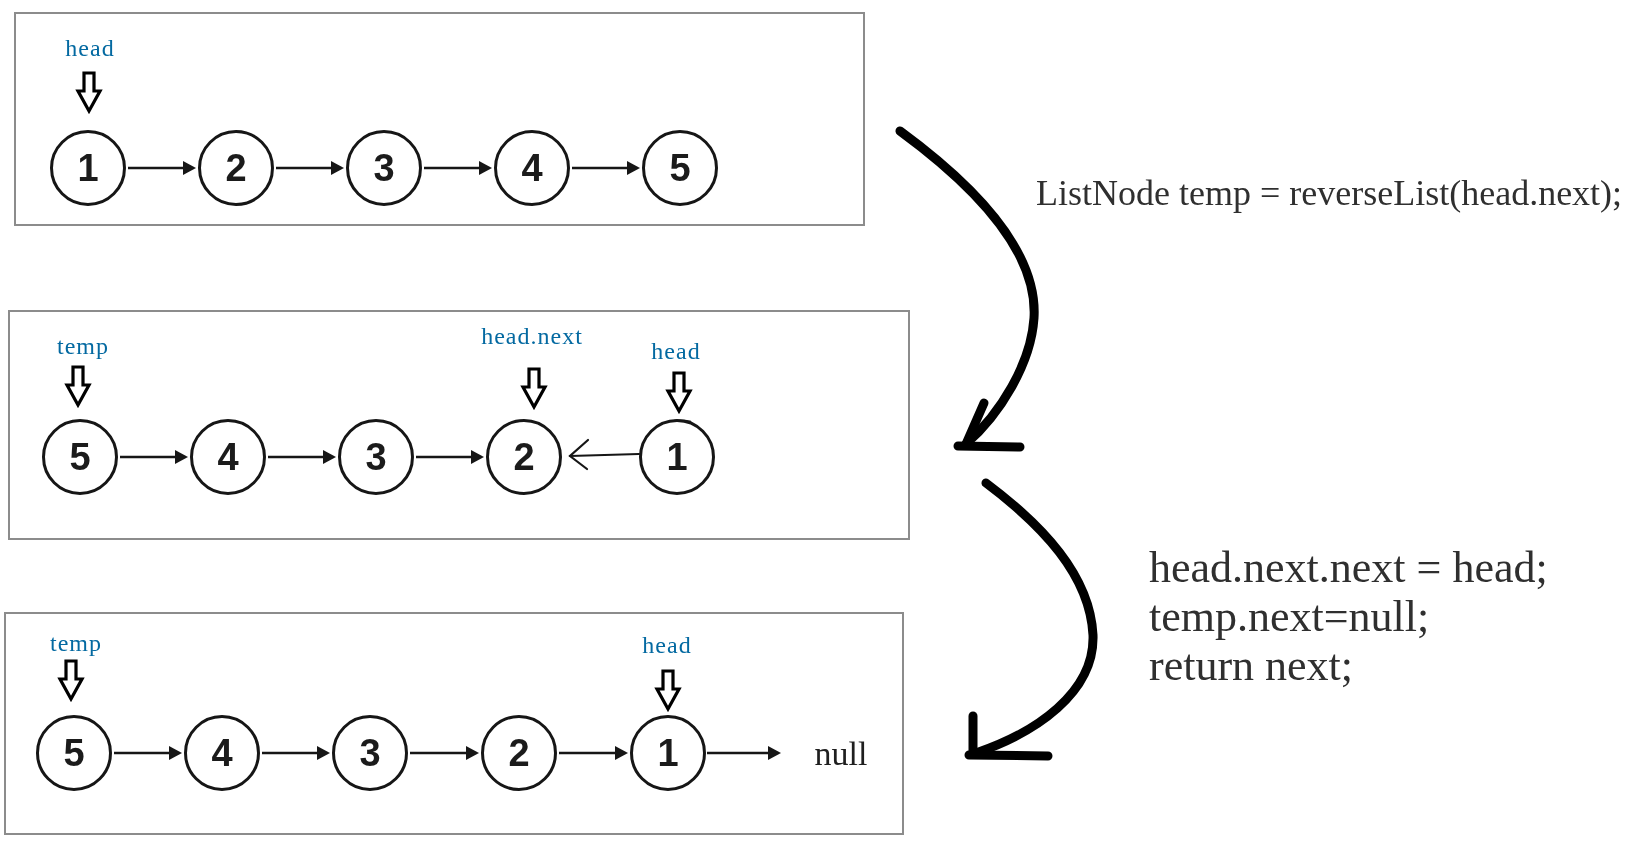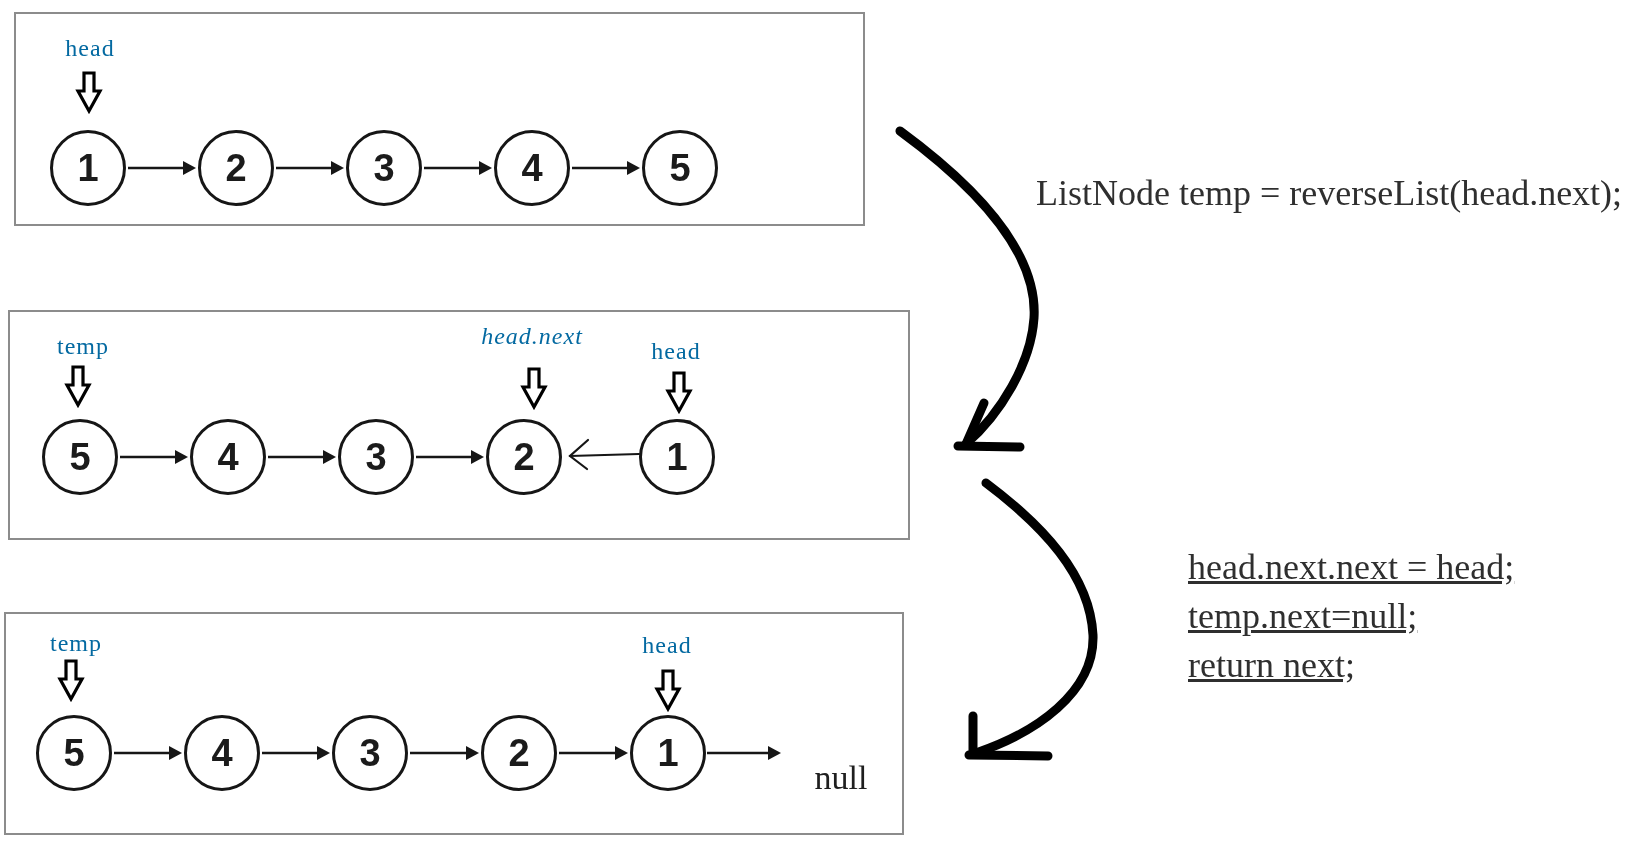--- a/index.html
+++ b/index.html
@@ -19,22 +19,22 @@
   }
   .ptr-label{
     position:absolute;transform:translateX(-50%);white-space:nowrap;
     font-size:24px;color:#0369a1;letter-spacing:1px;line-height:1;
   }
   .code-line1{
     position:absolute;left:1036px;top:156px;white-space:nowrap;
     font-size:36px;color:#2f2f2f;line-height:42px;margin-top:16px;
   }
   .code-block2{
-    position:absolute;left:1188px;top:543px;white-space:nowrap;
-    font-size:36px;color:#2f2f2f;line-height:49px;text-decoration:underline;
+    position:absolute;left:1149px;top:543px;white-space:nowrap;
+    font-size:44px;color:#2f2f2f;line-height:49px;
   }
   .null-label{
     position:absolute;transform:translate(-50%,-50%);font-size:34px;color:#1f1f1f;line-height:1;
   }
 </style>
 </head>
 <body>
 
 <div id="canvas">
 
@@ -101,23 +101,23 @@
     <div class="node" style="left: 346px; top: 130px;">3</div>
     <div class="node" style="left: 494px; top: 130px;">4</div>
     <div class="node" style="left: 642px; top: 130px;">5</div>
     <div class="ptr-label" style="left: 90px; top: 36px;">head</div>
     <div class="node" style="left: 42px; top: 419px;">5</div>
     <div class="node" style="left: 190px; top: 419px;">4</div>
     <div class="node" style="left: 338px; top: 419px;">3</div>
     <div class="node" style="left: 486px; top: 419px;">2</div>
     <div class="node" style="left: 639px; top: 419px;">1</div>
     <div class="ptr-label" style="left: 83px; top: 334px;">temp</div>
-    <div class="ptr-label" style="left: 532px; top: 324px; font-style: italic;">head.next</div>
+    <div class="ptr-label" style="left: 532px; top: 324px;">head.next</div>
     <div class="ptr-label" style="left: 676px; top: 339px;">head</div>
     <div class="node" style="left: 36px; top: 715px;">5</div>
     <div class="node" style="left: 184px; top: 715px;">4</div>
     <div class="node" style="left: 332px; top: 715px;">3</div>
     <div class="node" style="left: 481px; top: 715px;">2</div>
     <div class="node" style="left: 630px; top: 715px;">1</div>
-    <div class="null-label" style="left: 841px; top: 754px; margin-top: 24px;">null</div>
+    <div class="null-label" style="left: 841px; top: 754px;">null</div>
     <div class="ptr-label" style="left: 76px; top: 631px;">temp</div>
     <div class="ptr-label" style="left: 667px; top: 633px;">head</div>
   </div>
 
 </body></html>

